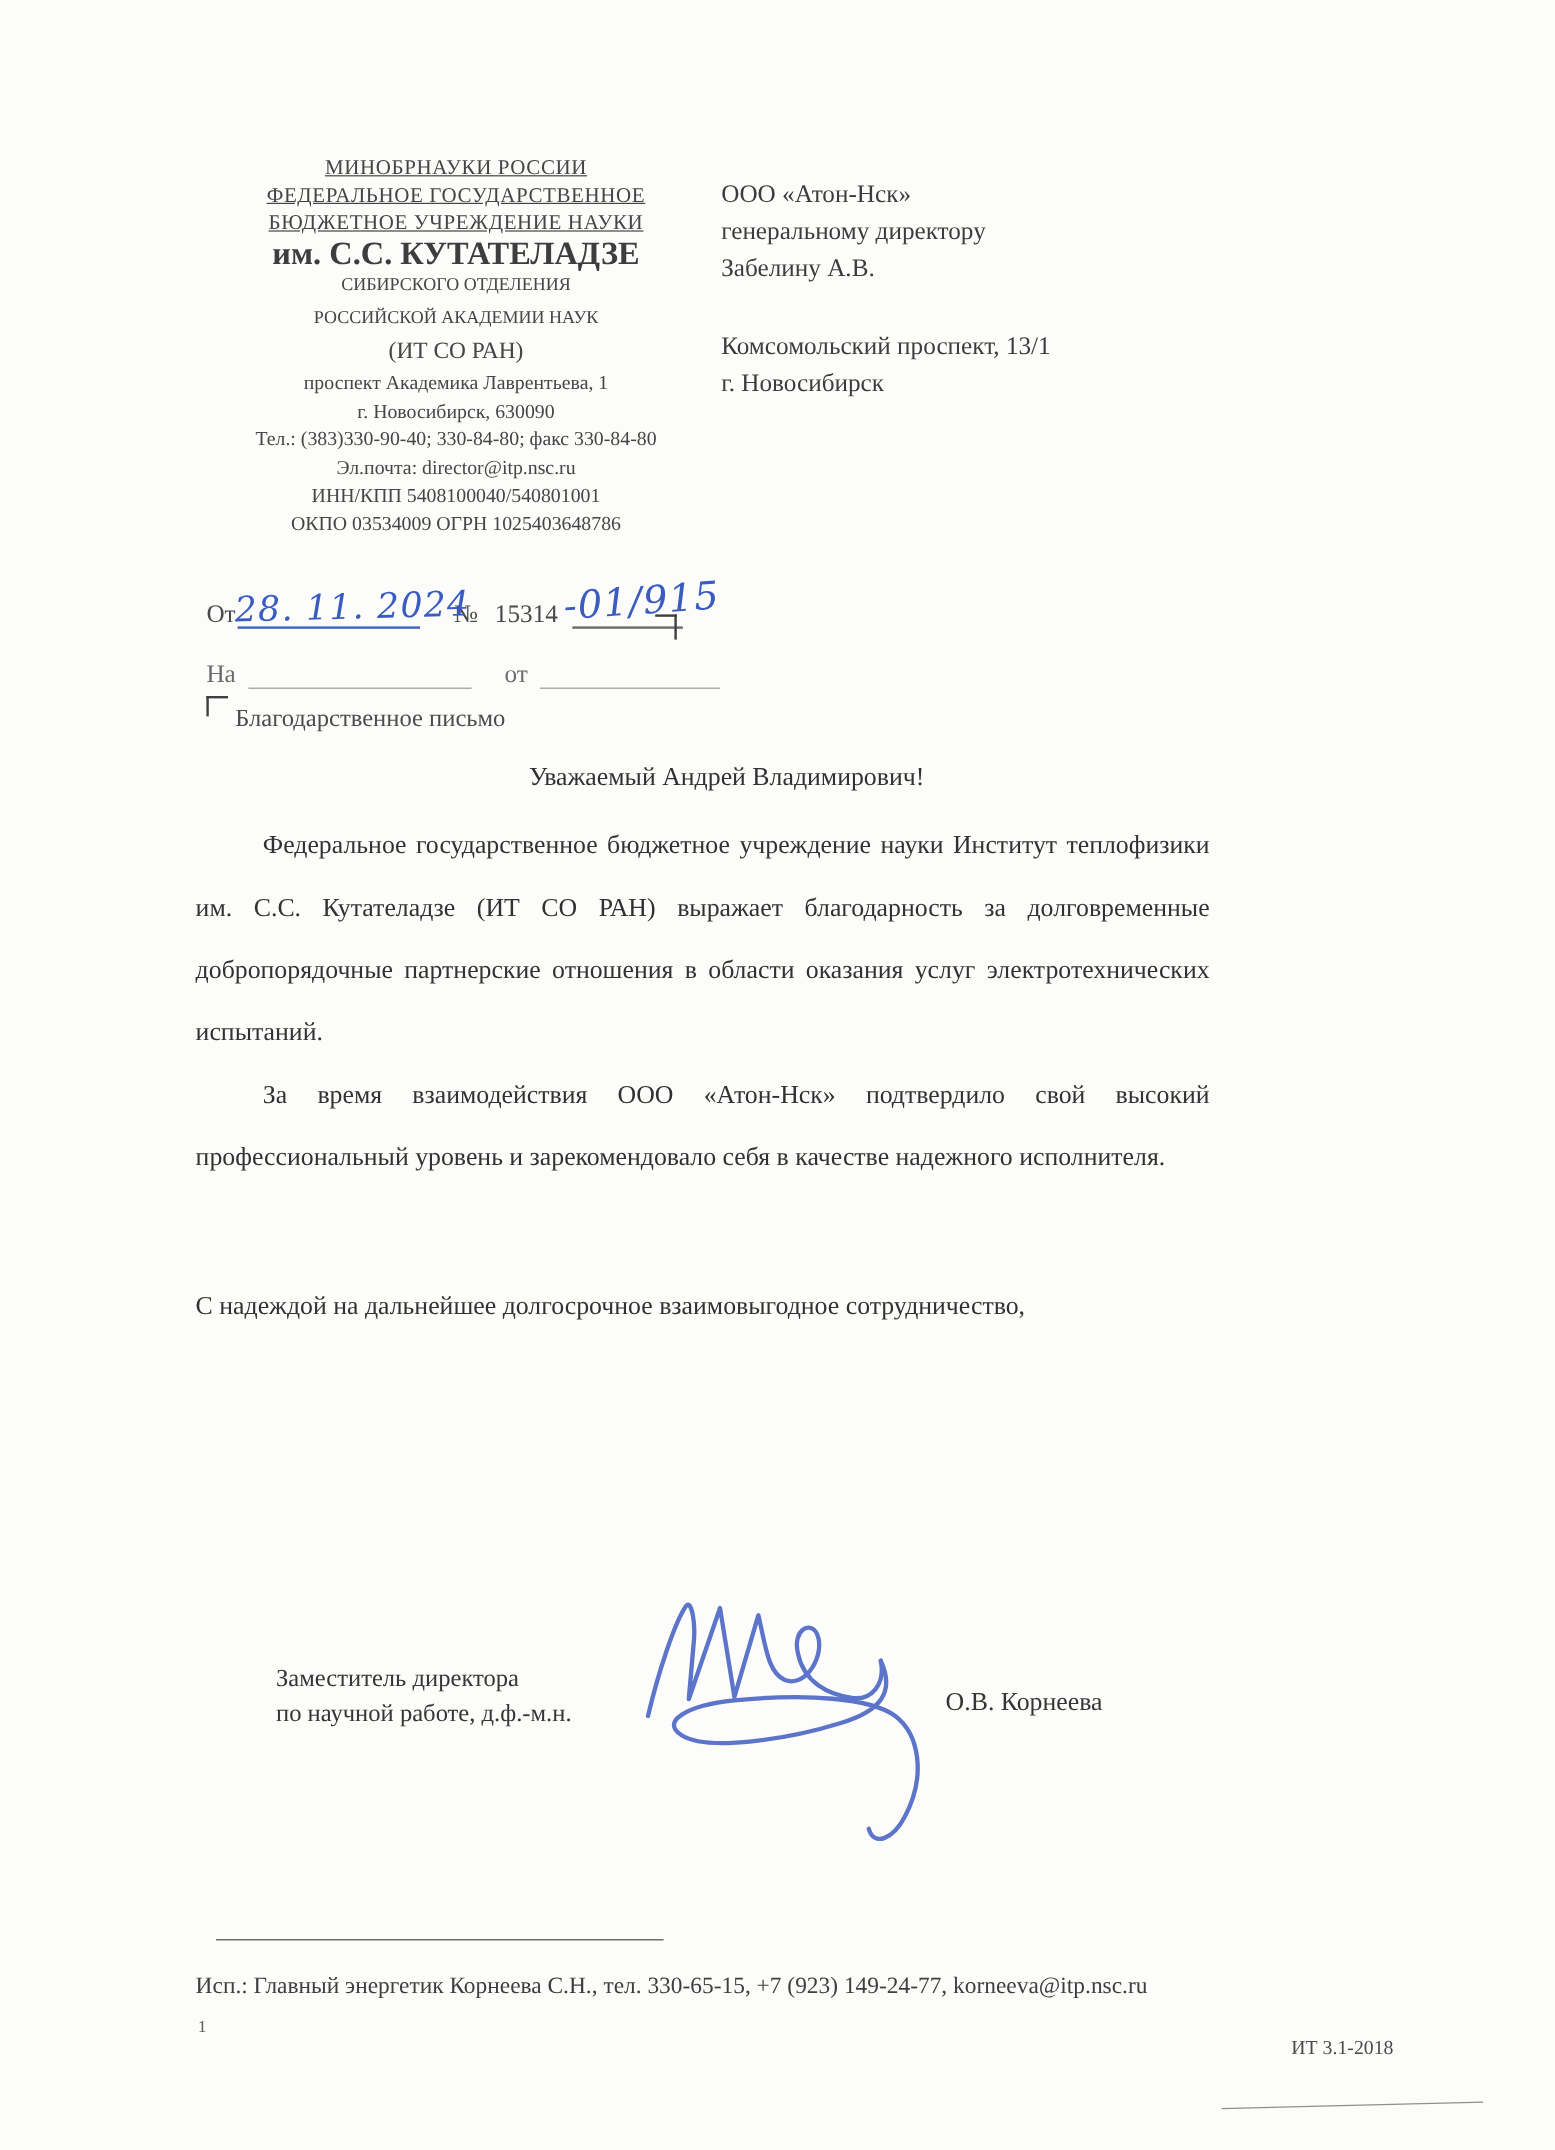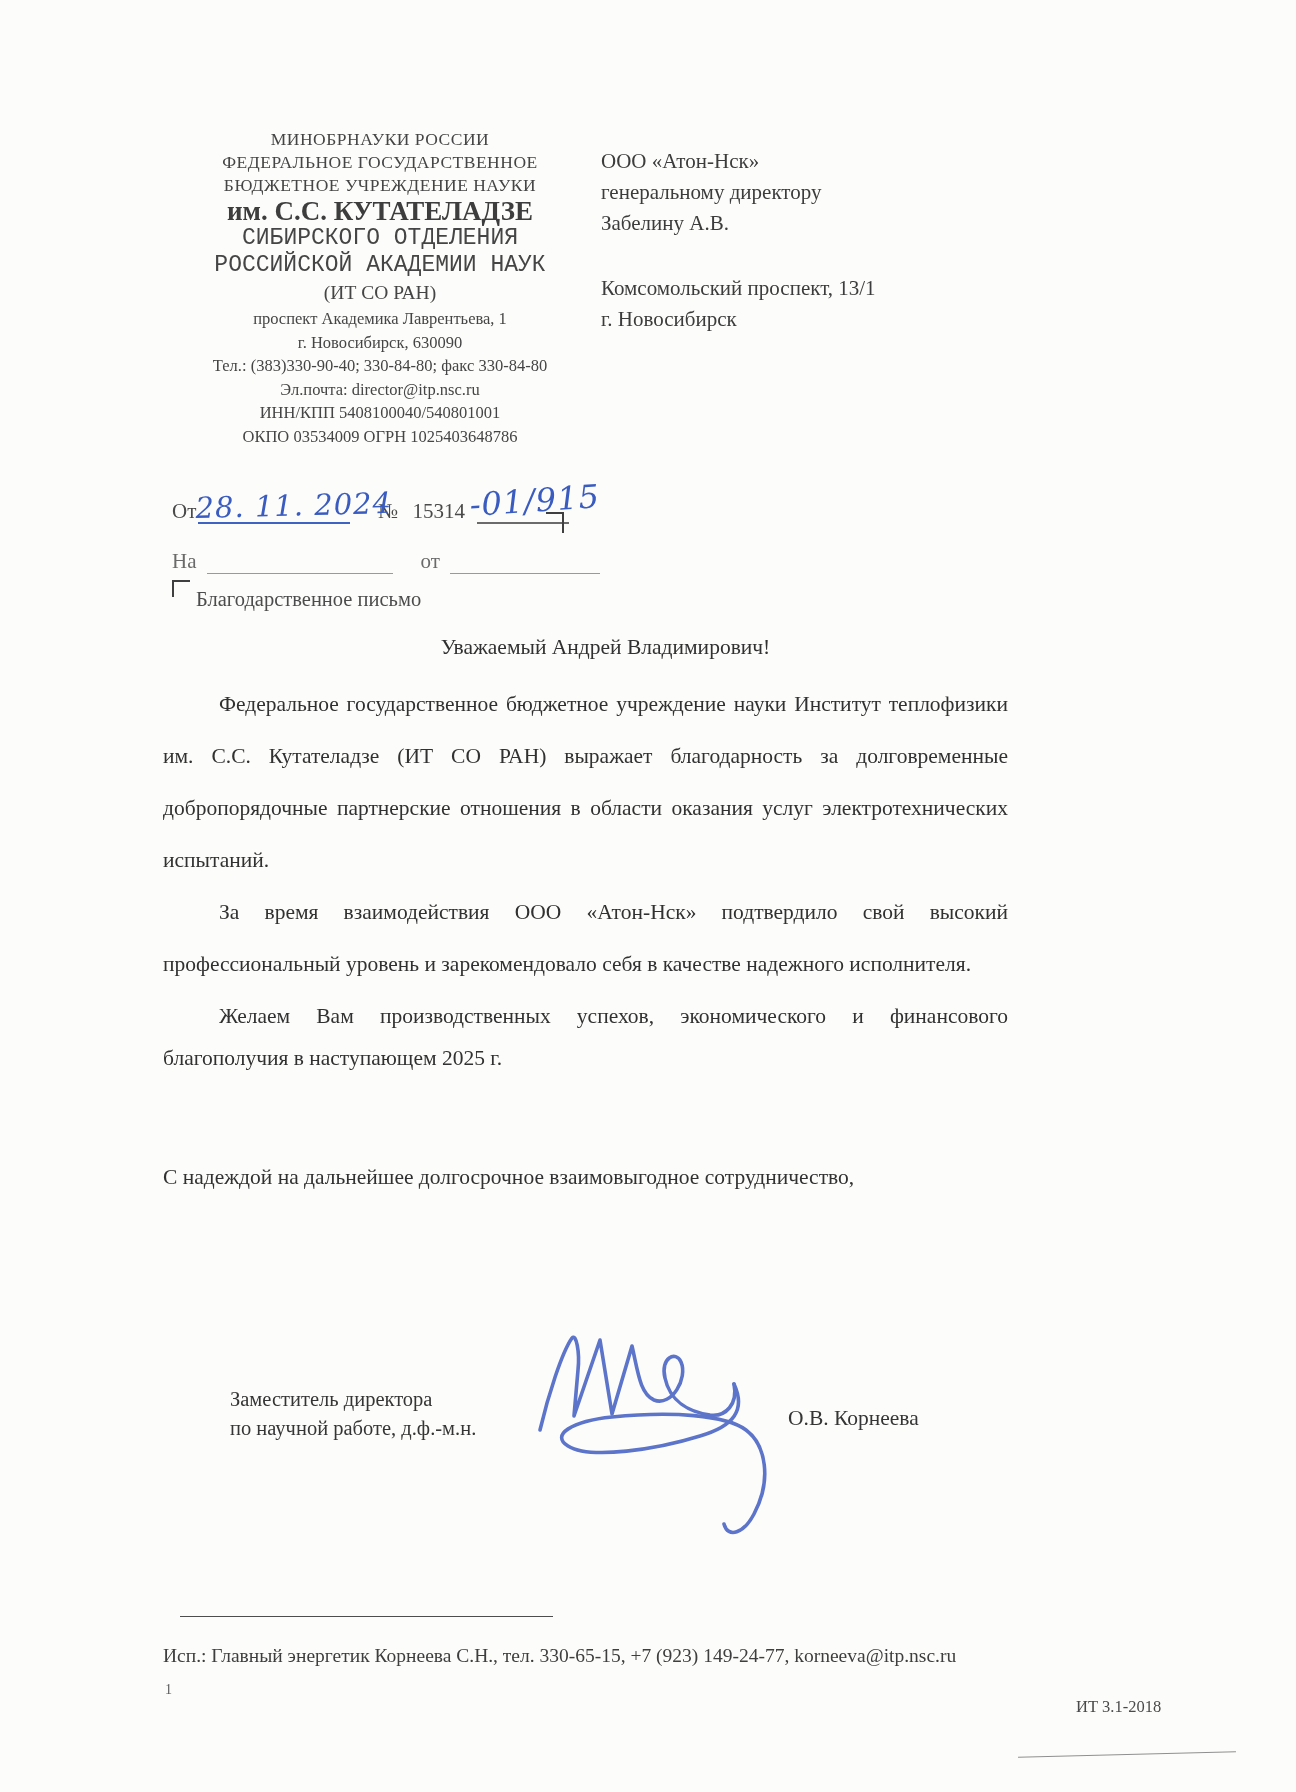--- a/index.html
+++ b/index.html
@@ -11,24 +11,24 @@
   .page {
     position:relative; width:1296px; height:1792px;
     background:#fcfcfa; overflow:hidden; color:#333;
   }
 
   
   .letterhead-left {
     position:absolute; left:168px; top:128px; width:424px;
     text-align:center; color:#454545;
   }
-  .lh-small   { font-size:17.5px; line-height:23px; letter-spacing:.5px; }
+  .lh-small   { font-size:17.5px; line-height:23px; letter-spacing:.5px;text-decoration:underline; }
   .lh-title   { font-size:24px; font-weight:bold; line-height:30px; margin-top:9px; color:#3d3d3d; }
   .lh-title2  { font-size:27px; font-weight:bold; line-height:28px; color:#3d3d3d; }
-  .lh-caps    { font-size:23px; line-height:27px;font-family:Liberation Mono, monospace; }
+  .lh-caps    { font-size:15px; line-height:27px; }
   .lh-abbrev  { font-size:19.5px; line-height:27px; }
   .lh-addr    { font-size:16.5px; line-height:21.5px; margin-top:2px; }
 
   .recipient {
     position:absolute; left:601px; top:146px; width:430px;
     font-size:21px; line-height:31px; color:#3c3c3c;
   }
   .recipient .gap { height:34px; }
 
   
@@ -174,21 +174,20 @@
   </div>
 
   <div class="corner-right"></div>
   <div class="corner-left"></div>
   <div class="subject">Благодарственное письмо</div>
 
   <div class="letter-body">
     <div class="salutation">Уважаемый Андрей Владимирович!</div>
     <p class="body-par">Федеральное государственное бюджетное учреждение науки Институт теплофизики им. С.С. Кутателадзе (ИТ СО РАН) выражает благодарность за долговременные добропорядочные партнерские отношения в области оказания услуг электротехнических испытаний.</p>
     <p class="body-par">За время взаимодействия ООО «Атон-Нск» подтвердило свой высокий профессиональный уровень и зарекомендовало себя в качестве надежного исполнителя.</p>
-    <p class="body-par tight">Желаем Вам производственных успехов, экономического и финансового благополучия в наступающем 2025 г.</p>
     <div class="closing">С надеждой на дальнейшее долгосрочное взаимовыгодное сотрудничество,</div>
   </div>
 
   <div class="sig-title">
     <div>Заместитель директора</div>
     <div>по научной работе, д.ф.-м.н.</div>
   </div>
 
   <div class="sig-scribble">
     <svg width="268" height="222" viewBox="0 0 268 222">

